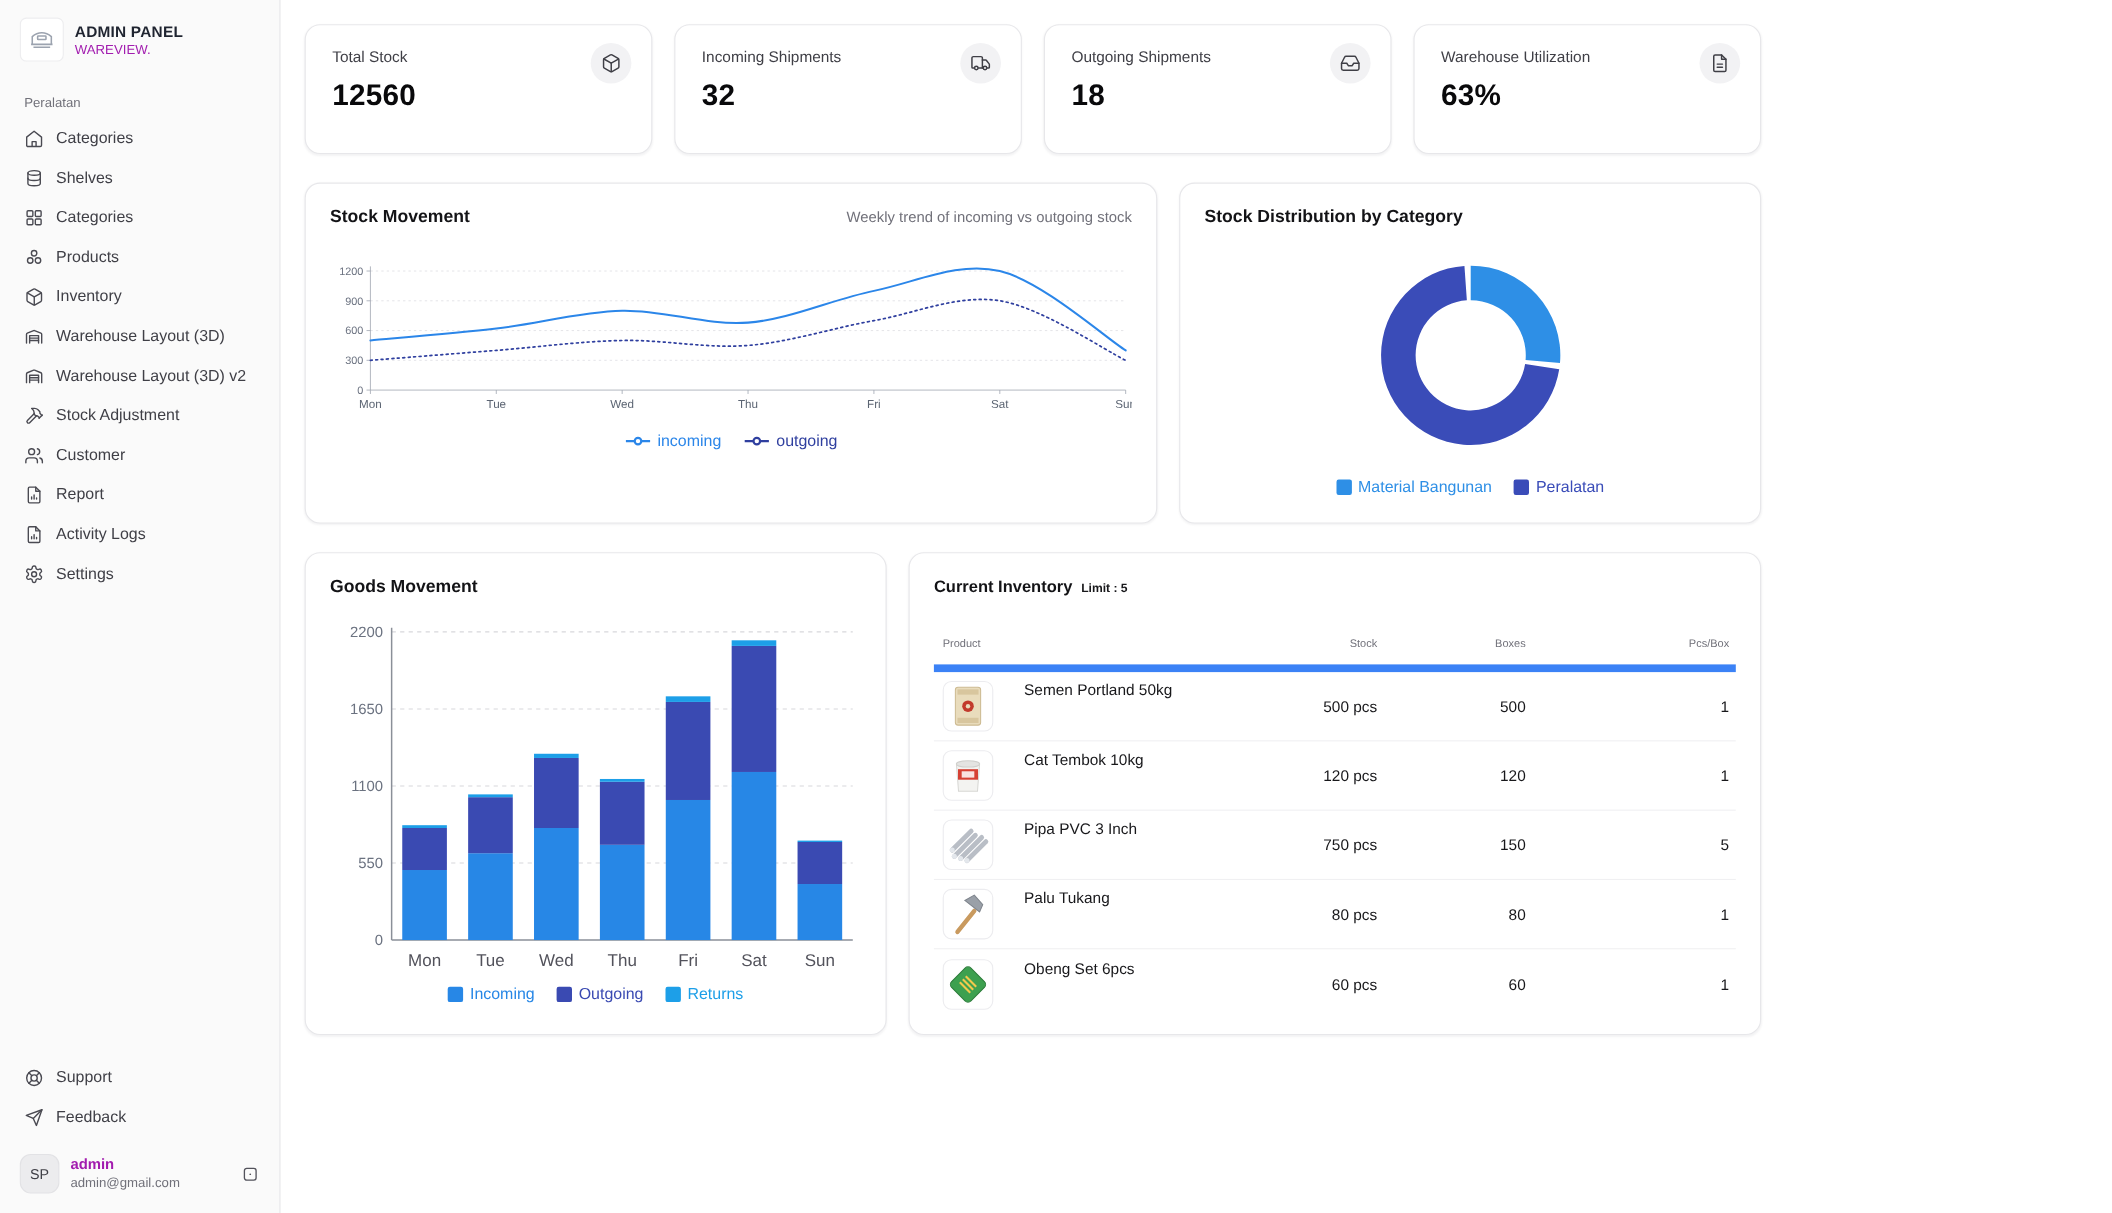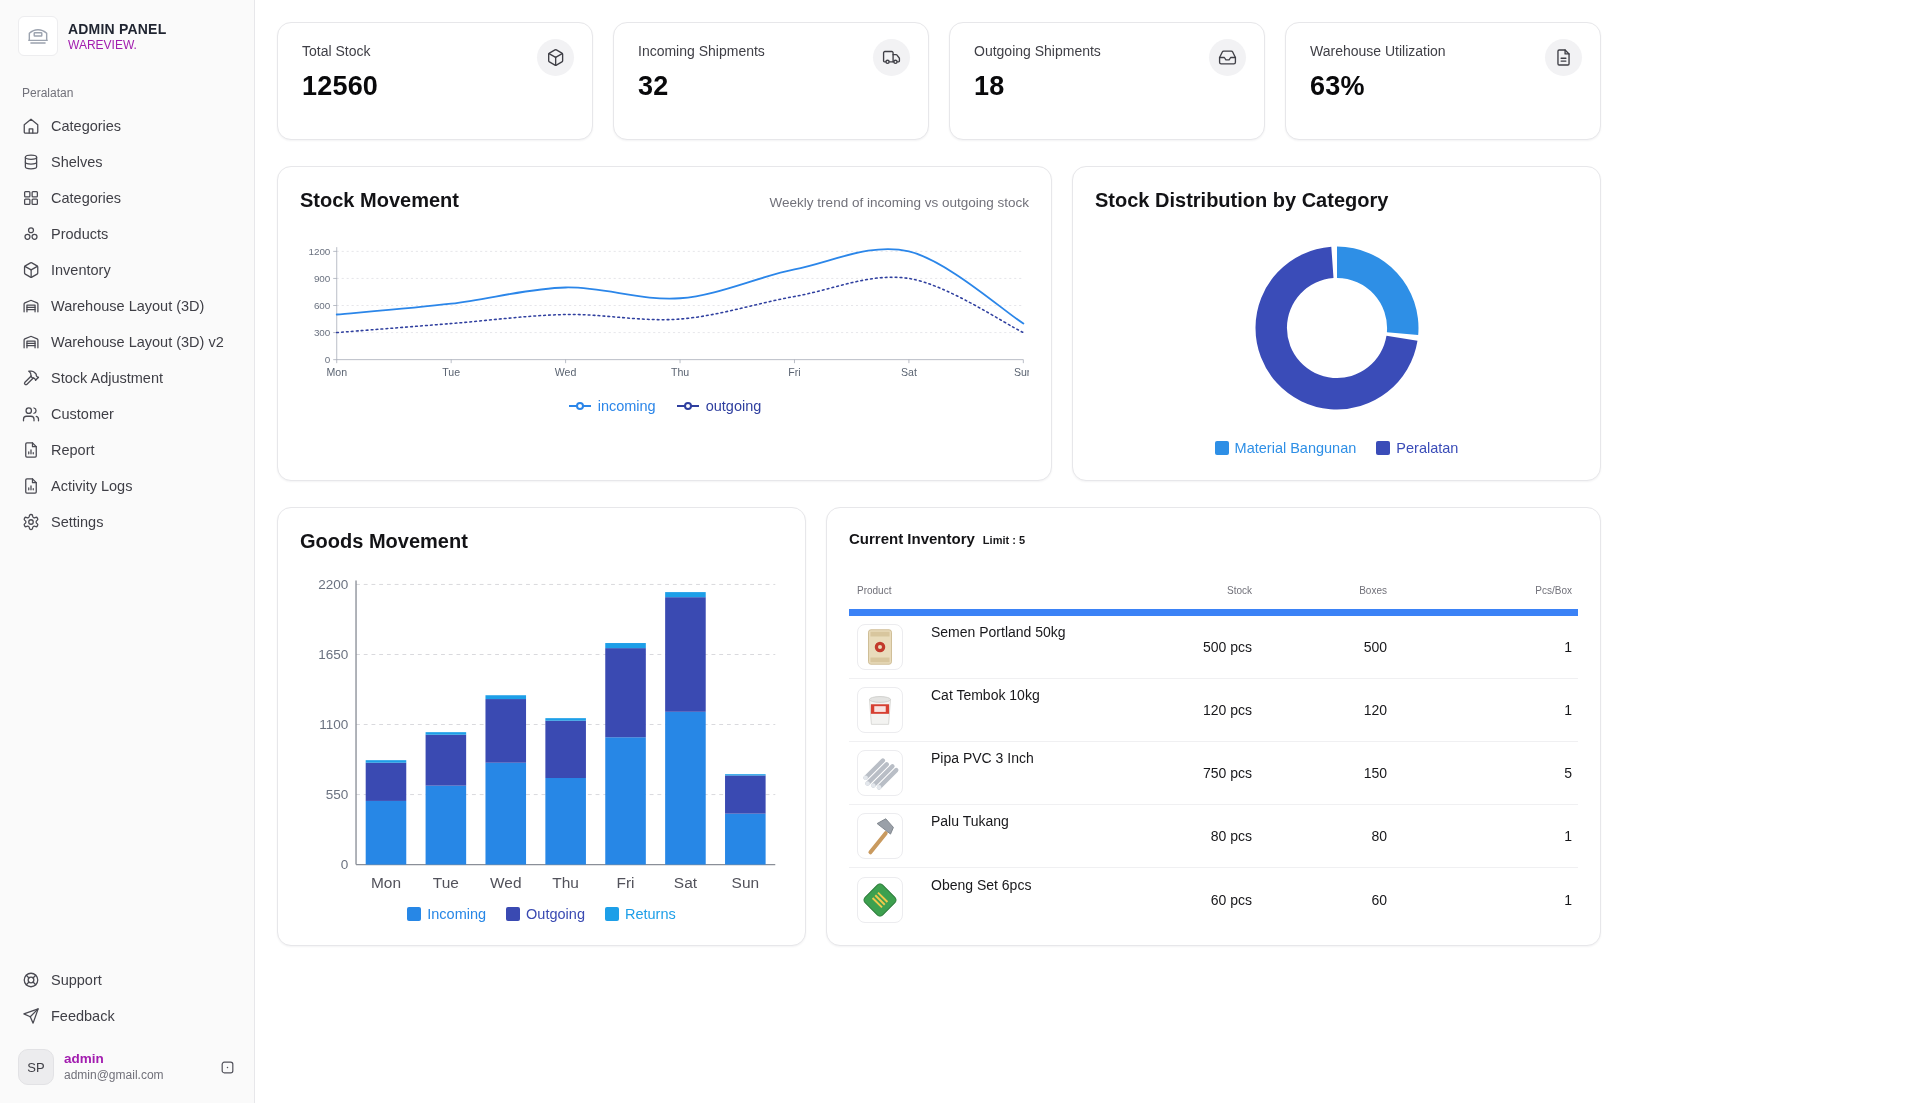--- a/index.html
+++ b/index.html
@@ -38,21 +38,21 @@
   .stats-row{display:grid;grid-template-columns:repeat(4,1fr);gap:20px}
   .stat-card{position:relative;border:1px solid #e7e7ea;border-radius:14px;box-shadow:0 1px 2px rgba(16,24,40,.05);padding:20px 24px;height:118px;background:#fff}
   .stat-label{font-size:14px;color:#3f3f46}
   .stat-value{font-size:27px;font-weight:bold;color:#09090b;margin-top:12px;letter-spacing:.2px}
   .stat-icon{position:absolute;top:16px;right:18px;width:37px;height:37px;border-radius:999px;background:#f2f2f4;display:flex;align-items:center;justify-content:center;color:#3f3f46}
 
   .row2{display:grid;grid-template-columns:1fr 529px;gap:20px;margin-top:26px}
   .row3{display:grid;grid-template-columns:529px 1fr;gap:20px;margin-top:26px}
   .card{border:1px solid #e7e7ea;border-radius:14px;box-shadow:0 1px 2px rgba(16,24,40,.05);background:#fff;padding:22px 22px 14px;display:flex;flex-direction:column;min-width:0}
   .chart-head{display:flex;align-items:baseline;justify-content:space-between;margin-bottom:8px}
-  .card h3{font-size:20px;font-weight:bold;color:#131316}
+  .card h3{font-size:16px;font-weight:bold;color:#131316}
   .chart-sub{font-size:13.5px;color:#71717a}
   #line-chart{width:100%;height:auto;margin-top:4px}
   .legend{display:flex;justify-content:center;gap:20px;align-items:center;margin-top:4px;font-size:14.5px}
   .legend-item{display:flex;align-items:center;gap:6px}
   .sq{width:14px;height:14px;border-radius:2px;display:inline-block}
   .donut-wrap{flex:1;display:flex;align-items:center;justify-content:center}
   #donut-chart{width:216px;height:216px}
   #bar-chart{width:100%;height:auto;margin-top:8px}
 
   .inv-head{display:flex;align-items:baseline;gap:8px;margin-bottom:24px}

